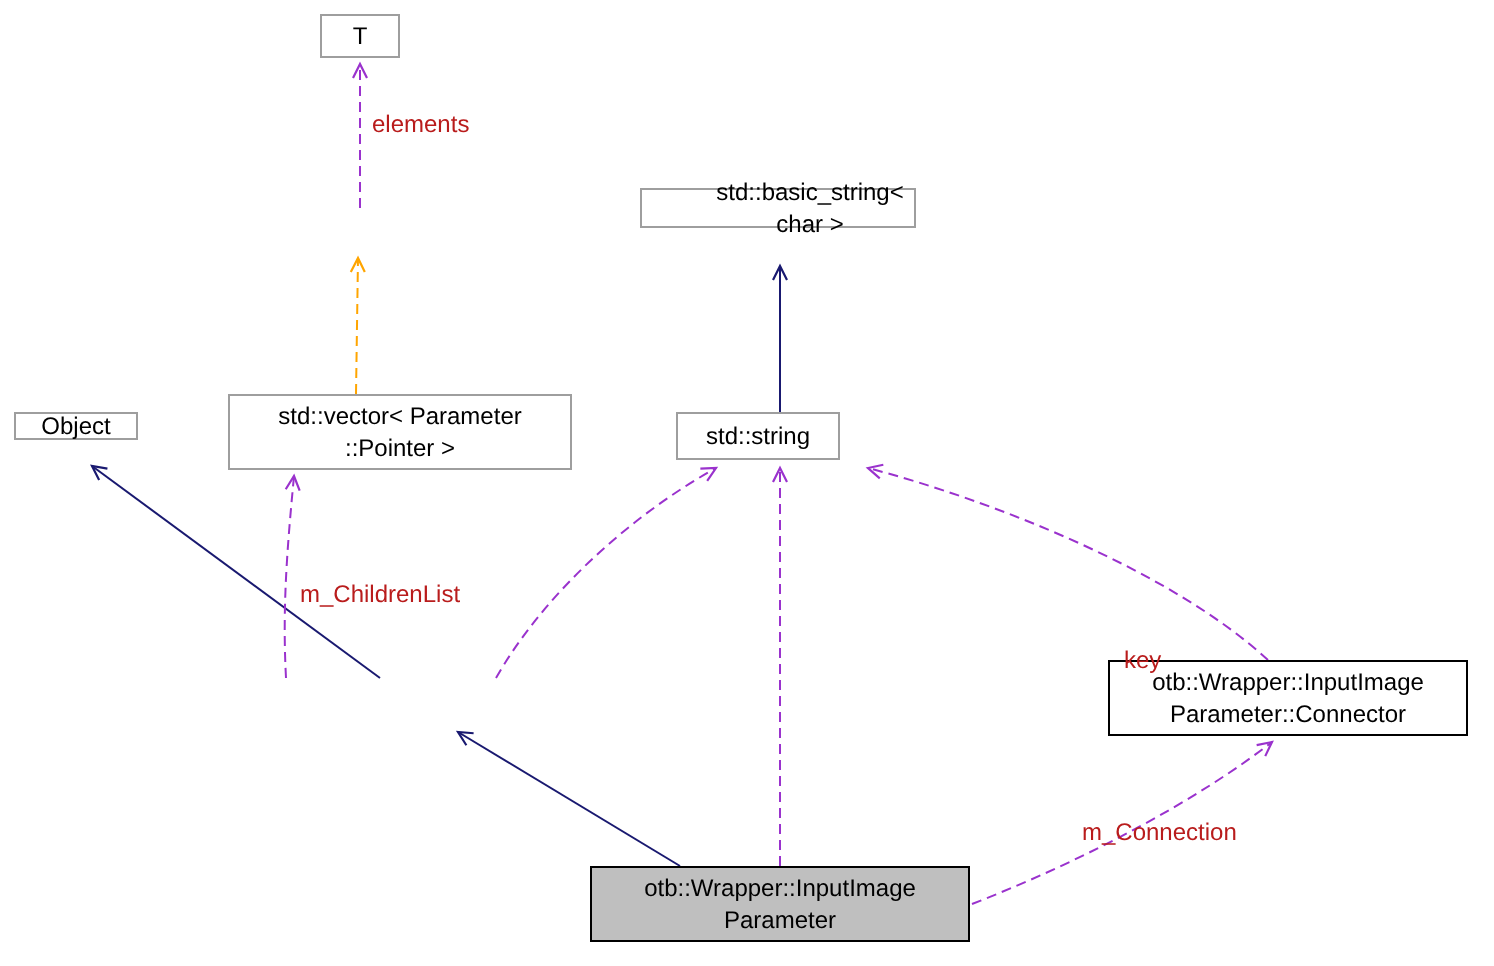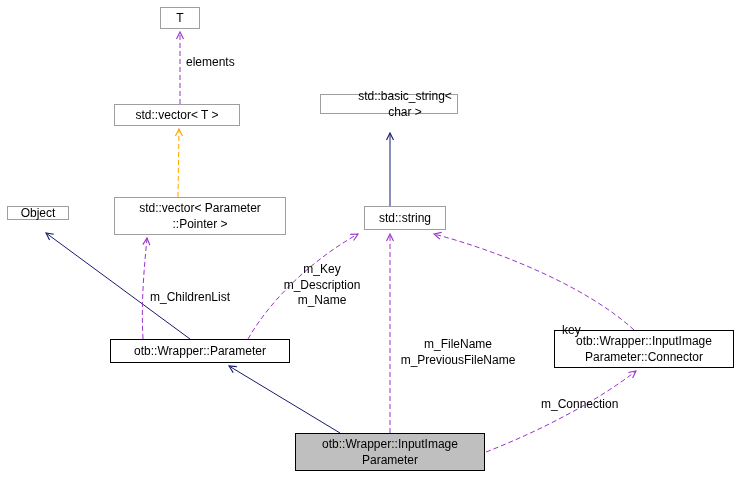--- a/index.html
+++ b/index.html
@@ -9,21 +9,21 @@
   }
   .edges { position:absolute; left:0; top:0; width:747px; height:483px; }
   .node {
     position:absolute; display:flex; align-items:center; justify-content:center;
     text-align:center; white-space:pre-line; font-size:12px; line-height:1.35;
     background:#ffffff; border:1px solid var(--node-border); color:#000;
   }
   .node.linked { border-color:#000000; }
   .node.main   { background:var(--main-node-bg); border-color:#000000; }
   .edge-label {
-    position:absolute; font-size:12px; line-height:1.3; color:#000000;
+    position:absolute; font-size:12px; line-height:1.3; color:#b91c1c;
     white-space:pre-line;
   }
   .edge-label.center { text-align:center; }
   path.usage    { stroke:var(--usage-edge);       fill:none; stroke-width:1; stroke-dasharray:5 3; }
   path.template { stroke:var(--template-edge);    fill:none; stroke-width:1; stroke-dasharray:5 3; }
   path.inherit  { stroke:var(--inheritance-edge); fill:none; stroke-width:1; }
   .usage-head    { fill:none; stroke:var(--usage-edge);       stroke-width:1.1; }
   .template-head { fill:none; stroke:var(--template-edge);    stroke-width:1.1; }
   .inherit-head  { fill:none; stroke:var(--inheritance-edge); stroke-width:1.1; }
 </style>
@@ -61,48 +61,41 @@
 
     <path class="usage" d="M 634,330 C 585,285 495,250 434,234" marker-end="url(#ah-usage)"></path>
 
     <path class="inherit" d="M 340,433 L 229,366" marker-end="url(#ah-inherit)"></path>
 
     <path class="usage" d="M 486,452 C 545,429 600,399 636,371" marker-end="url(#ah-usage)"></path>
   </svg>
 
   <div class="node" style="left:160px; top:7px; width:40px; height:22px;">T</div>
 
-  <div class="node" style="left:114px; top:104px; width:126px; height:22px;">std::vector&lt; T &gt;</div>
 
   <div class="node" style="left:320px; top:94px; width:138px; height:20px;padding-left:32px;">std::basic_string&lt;
 char &gt;</div>
 
   <div class="node" style="left:7px; top:206px; width:62px; height:14px;">Object</div>
 
   <div class="node" style="left:93px; top:197px; width:172px; height:38px;margin-left:21px;">std::vector&lt; Parameter
 ::Pointer &gt;</div>
 
-  <div class="node" style="left:364px; top:206px; width:82px; height:24px;">std::string</div>
+  <div class="node" style="left:338px; top:206px; width:82px; height:24px;">std::string</div>
 
-  <div class="node linked" style="left:110px; top:339px; width:180px; height:24px;">otb::Wrapper::Parameter</div>
 
   <div class="node linked" style="left:554px; top:330px; width:180px; height:38px;">otb::Wrapper::InputImage
 Parameter::Connector</div>
 
   <div class="node main" style="left:295px; top:433px; width:190px; height:38px;">otb::Wrapper::InputImage
 Parameter</div>
 
   <div class="edge-label" style="left:186px; top:55px;">elements</div>
 
 
   <div class="edge-label" style="left:150px; top:277px;margin-top:13px;">m_ChildrenList</div>
 
-  <div class="edge-label center" style="left:272px; top:262px; width:100px;">m_Key
-m_Description
-m_Name</div>
 
-  <div class="edge-label center" style="left:392px; top:337px; width:132px;">m_FileName
-m_PreviousFileName</div>
 
   <div class="edge-label" style="left:562px; top:276px;margin-top:47px;">key</div>
 
-  <div class="edge-label" style="left:541px; top:397px;">m_Connection</div>
+  <div class="edge-label" style="left:541px; top:409px;">m_Connection</div>
 </div>
 
 </body></html>

